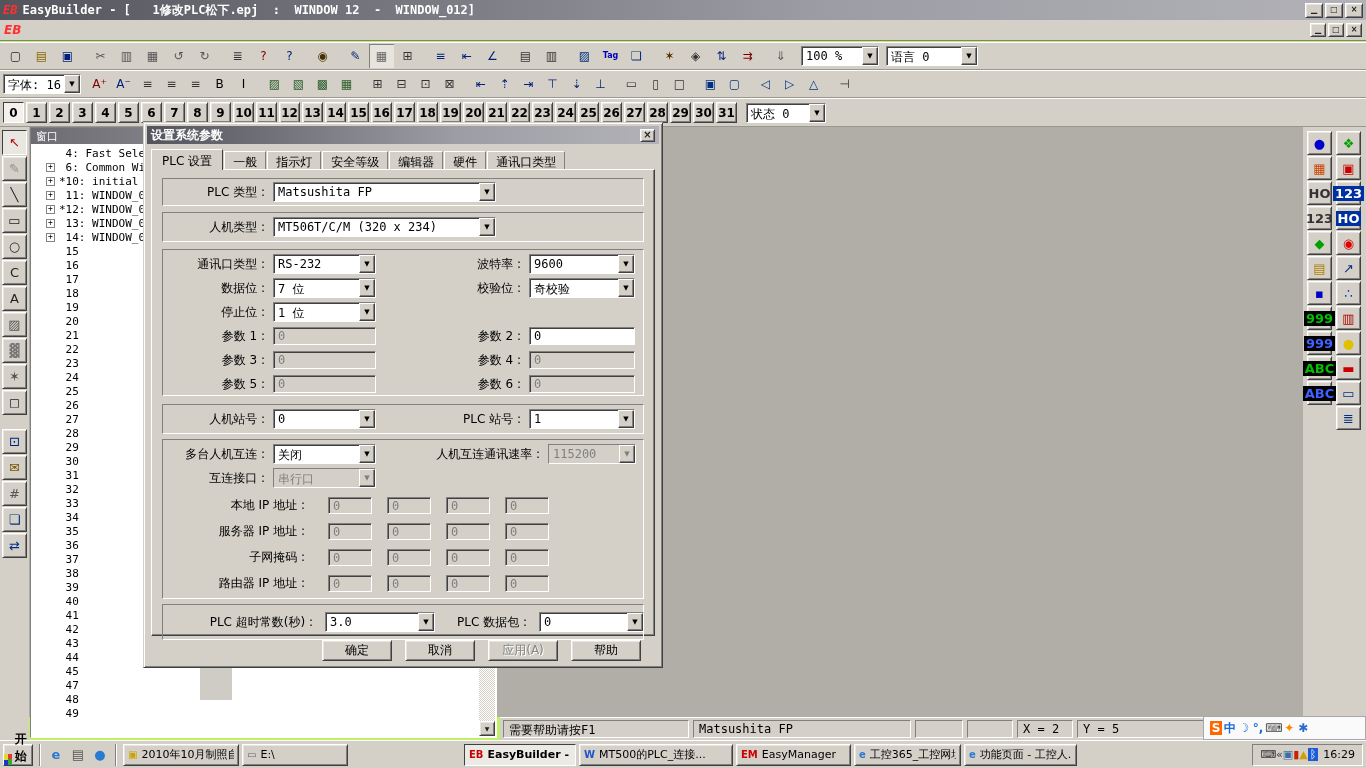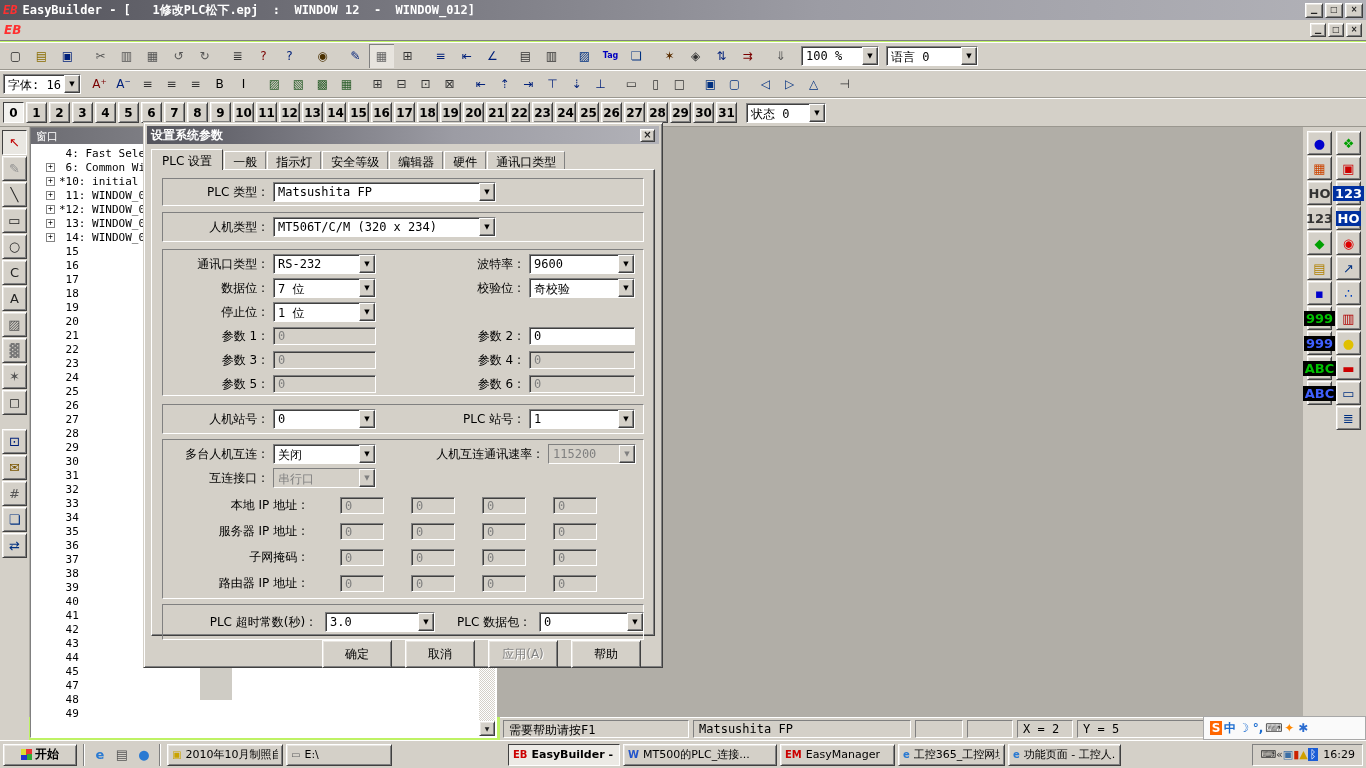--- a/index.html
+++ b/index.html
@@ -111,46 +111,46 @@
   #grp-station{top:234px;height:30px}
   #grp-multi{top:269px;height:160px}
   #grp-timeout{top:434px;height:36px}
   .g2{display:grid;grid-template-columns:102px 223px;align-items:center;height:100%;padding-left:8px}
   .glabel{text-align:right;padding-right:8px;white-space:nowrap;font-size:12px}
   .gridcomm{display:grid;grid-template-columns:110px 103px 153px 106px;grid-auto-rows:24px;
      align-items:center;padding-top:2px}
   .gridstation{display:grid;grid-template-columns:110px 103px 153px 106px;align-items:center;height:100%}
   .gridmulti{display:grid;grid-template-columns:110px 103px 172px 88px;grid-auto-rows:24px;
      align-items:center;padding-top:2px}
-  #iprows{display:grid;grid-template-columns:150px 44px 44px 44px 44px;column-gap:27px;
+  #iprows{display:grid;grid-template-columns:150px 44px 44px 44px 44px;column-gap:15px;
      grid-auto-rows:26px;align-items:center;margin-top:2px}
   .gridtimeout{display:grid;grid-template-columns:158px 110px 96px 105px;column-gap:4px;
      align-items:center;height:100%}
   .w100{width:100%}
   .ipf{height:17px}
   .gspacer{height:1px}
   #dlg-buttons{position:absolute;left:7px;right:7px;bottom:6px;height:21px;display:flex;
      justify-content:flex-end;gap:13px;padding-right:14px}
-  .pbtn{width:70px;height:28px;display:flex;align-items:center;justify-content:center;font-size:12px}
+  .pbtn{width:70px;height:21px;display:flex;align-items:center;justify-content:center;font-size:12px}
   .disbtn{color:#848484;text-shadow:1px 1px 0 #fff}
   
   #statusbar{position:absolute;left:500px;right:0;top:717px;height:23px;background:#d4d0c8;
      border-top:1px solid #fff;display:flex;gap:4px;padding:2px 3px;z-index:1}
   .sbp{border:1px solid;border-color:#808080 #fff #fff #808080;padding:1px 5px;font-size:12px;
      white-space:nowrap;overflow:hidden;font-family:"DejaVu Sans Mono","DejaVu Sans",monospace}
   #sb-msg{width:186px}#sb-plc{width:218px}#sb-e1{width:48px}#sb-e2{width:46px}#sb-x{width:56px}#sb-y{flex:1}
   
   #imebar{position:absolute;left:1203px;top:716px;width:163px;height:24px;background:#fafafa;
      border:1px solid #a8a8a8;display:flex;align-items:center;gap:4px;padding:0 5px;z-index:50}
   .imebtn{display:flex;align-items:center;justify-content:center;min-width:14px;height:18px}
   .imebtn .glyph{font-size:12px;font-weight:bold}
   
   #taskbar{position:absolute;left:0;bottom:0;width:1366px;height:28px;background:#d4d0c8;
      border-top:1px solid #fff;display:flex;align-items:center;padding:0 3px;gap:3px;z-index:60}
-  #startbtn{width:74px;height:22px;display:flex;align-items:center;justify-content:center;gap:3px;
+  #startbtn{width:30px;height:22px;display:flex;align-items:flex-end;justify-content:center;gap:3px;
      font-weight:bold;font-size:12px;flex:none}
   #winflag{width:11px;height:11px;background:conic-gradient(#e33 0 25%,#3a3 0 50%,#23c 0 75%,#dd3 0);
      display:inline-block}
   .tbsep{width:2px;height:22px;border-left:1px solid #808080;border-right:1px solid #fff;margin:0 3px;flex:none}
   #qlaunch{display:flex;align-items:center;gap:4px}
   .qlbtn{width:18px;height:18px;display:flex;align-items:center;justify-content:center}
   .qlbtn .glyph{font-size:13px;font-weight:bold}
   #tasks{display:flex;align-items:center;gap:3px}
   .taskbtn{height:22px;display:flex;align-items:center;gap:4px;padding:0 4px;overflow:hidden;flex:none}
   .taskbtn .glyph{font-size:10px;font-weight:bold;flex:none}

